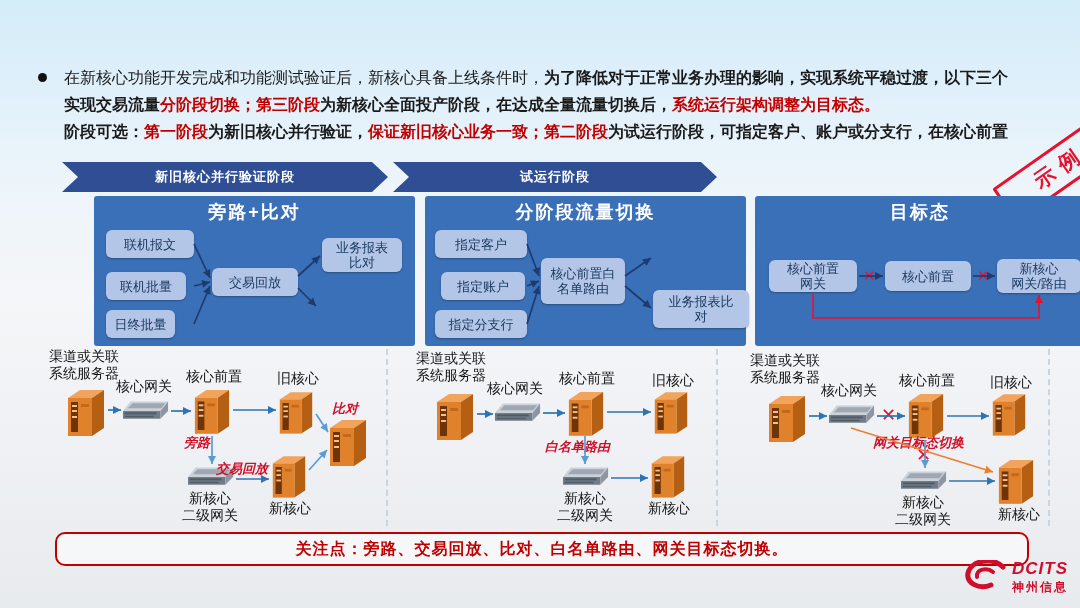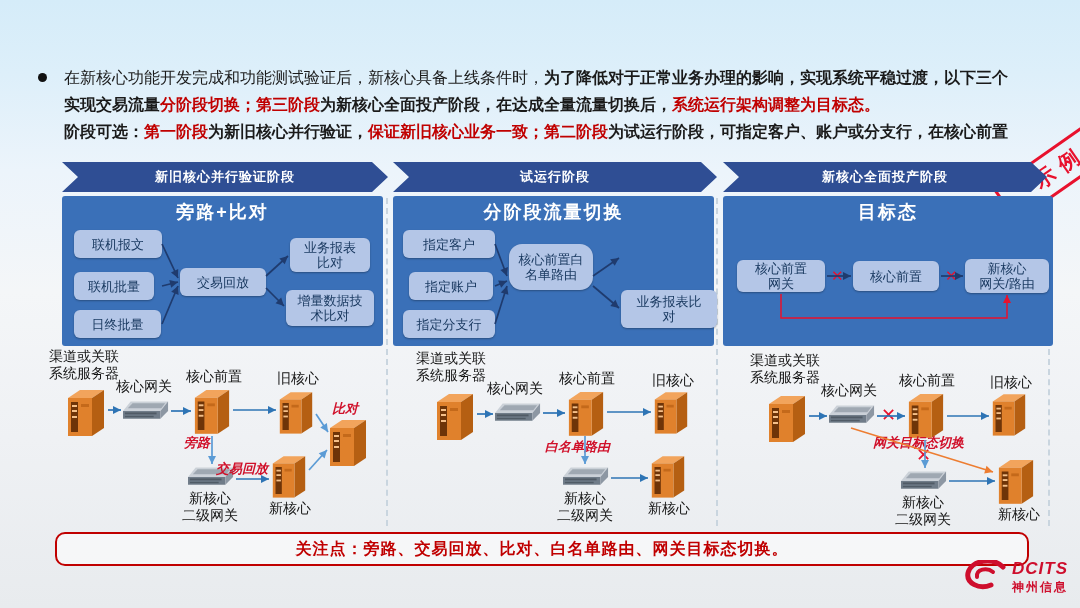--- a/index.html
+++ b/index.html
@@ -9,21 +9,21 @@
   .title{position:absolute;left:36px;top:10px;font-size:26px;font-weight:bold;color:#2e75b6;letter-spacing:1px;white-space:nowrap;}
   .intro{position:absolute;left:64px;top:64px;}
   .iline{font-size:16px;line-height:27px;white-space:nowrap;color:#1a1a1a;}
   .b{font-weight:bold;color:#1a1a1a;}
   .n{font-weight:normal;color:#1a1a1a;}
   .r{font-weight:bold;color:#c00000;}
   .bullet-dot{position:absolute;left:-26px;top:9px;width:9px;height:9px;border-radius:50%;background:#111;}
   .chev{position:absolute;top:162px;height:30px;background:#2f4e94;color:#fff;font-weight:bold;font-size:13px;
     text-align:center;line-height:30px;letter-spacing:1px;
     clip-path:polygon(16px 50%,0 0,calc(100% - 16px) 0,100% 50%,calc(100% - 16px) 100%,0 100%);}
-  .panel{position:absolute;top:196px;height:150px;background:#3a70b8;border-radius:3px;}
+  .panel{position:absolute;top:196px;height:150px;background:#3a70b8;border-radius:3px;margin-left:32px;}
   .ptitle{position:absolute;top:4px;left:0;right:0;text-align:center;color:#fff;font-size:18px;font-weight:bold;letter-spacing:2px;}
   .pbox{position:absolute;background:#b4c6e7;border-radius:6px;color:#17375e;font-size:13px;font-weight:normal;
     display:flex;align-items:center;justify-content:center;text-align:center;white-space:pre-line;line-height:15px;
     box-shadow:0 1px 2px rgba(0,0,0,.3);}
   .psvg,.dsvg{position:absolute;left:0;top:0;pointer-events:none;}
   .vline{position:absolute;top:198px;height:328px;border-left:2px dashed #c9d5df;}
   .diagram{position:absolute;top:348px;height:182px;}
   .dicon{position:absolute;}
   .dlabel{position:absolute;font-size:14px;color:#141414;text-align:center;white-space:pre-line;line-height:17px;}
   .rlabel{position:absolute;font-size:13px;color:#d0102a;font-weight:bold;font-style:italic;white-space:nowrap;}
@@ -74,56 +74,53 @@
     <div class="iline"><span class="b">实现交易流量</span><span class="r">分阶段切换；</span><span class="r">第三阶段</span><span class="b">为新核心全面投产阶段，在达成全量流量切换后，</span><span class="r">系统运行架构调整为目标态。</span></div>
     <div class="iline"><span class="b">阶段可选：</span><span class="r">第一阶段</span><span class="b">为新旧核心并行验证，</span><span class="r">保证新旧核心业务一致；</span><span class="r">第二阶段</span><span class="b">为试运行阶段，可指定客户、账户或分支行，在核心前置</span></div>
   </div>
 
   <div class="stamp">
       <span>示例</span>
     </div>
 
   <div class="chev" style="left:62px;width:326px;">新旧核心并行验证阶段</div>
   <div class="chev" style="left:393px;width:324px;">试运行阶段</div>
-  <div class="chev" style="left:723px;width:324px;">新核心全面投产阶段</div>
 
   <div class="vline" style="left:386px;"></div>
   <div class="vline" style="left:716px;"></div>
   <div class="vline" style="left:1048px;"></div>
 
   <div class="panel" style="left:62px;width:321px;">
     <div class="ptitle">旁路+比对</div>
     <div class="pbox" style="left:12px;top:34px;width:88px;height:28px;">联机报文</div>
     <div class="pbox" style="left:12px;top:76px;width:80px;height:28px;">联机批量</div>
-    <div class="pbox" style="left:12px;top:114px;width:87px;height:28px;">日终批量</div>
+    <div class="pbox" style="left:12px;top:114px;width:69px;height:28px;">日终批量</div>
     <div class="pbox" style="left:118px;top:72px;width:86px;height:28px;">交易回放</div>
     <div class="pbox" style="left:228px;top:42px;width:80px;height:34px;">业务报表
 比对</div>
-    <div class="pbox" style="left:224px;top:94px;width:88px;height:36px;">增量数据技
-术比对</div>
     <svg class="psvg" id="psvg1" width="321" height="150">
         <path d="M100,48 L116,82" fill="none" stroke="#1f3b6e" stroke-width="1.7"></path>
         <polygon points="-8,-4 0,0 -8,4" fill="#1f3b6e" transform="translate(116,82) rotate(64.79887635452492)"></polygon>
         <path d="M100,90 L116,86" fill="none" stroke="#1f3b6e" stroke-width="1.7"></path>
         <polygon points="-8,-4 0,0 -8,4" fill="#1f3b6e" transform="translate(116,86) rotate(-14.036243467926477)"></polygon>
         <path d="M100,128 L116,90" fill="none" stroke="#1f3b6e" stroke-width="1.7"></path>
         <polygon points="-8,-4 0,0 -8,4" fill="#1f3b6e" transform="translate(116,90) rotate(-67.16634582208245)"></polygon>
         <path d="M204,80 L226,60" fill="none" stroke="#1f3b6e" stroke-width="1.7"></path>
         <polygon points="-8,-4 0,0 -8,4" fill="#1f3b6e" transform="translate(226,60) rotate(-42.27368900609373)"></polygon>
         <path d="M204,92 L222,110" fill="none" stroke="#1f3b6e" stroke-width="1.7"></path>
         <polygon points="-8,-4 0,0 -8,4" fill="#1f3b6e" transform="translate(222,110) rotate(45)"></polygon>
       </svg>
   </div>
 
   <div class="panel" style="left:393px;width:321px;">
     <div class="ptitle">分阶段流量切换</div>
     <div class="pbox" style="left:10px;top:34px;width:92px;height:28px;">指定客户</div>
     <div class="pbox" style="left:16px;top:76px;width:84px;height:28px;">指定账户</div>
     <div class="pbox" style="left:10px;top:114px;width:92px;height:28px;">指定分支行</div>
-    <div class="pbox" style="left:116px;top:48px;width:84px;height:46px;border-radius:13px;">核心前置白
+    <div class="pbox" style="left:116px;top:62px;width:84px;height:46px;">核心前置白
 名单路由</div>
     <div class="pbox" style="left:228px;top:94px;width:96px;height:38px;">业务报表比
 对</div>
     <svg class="psvg" id="psvg2" width="321" height="150">
         <path d="M102,48 L114,80" fill="none" stroke="#1f3b6e" stroke-width="1.7"></path>
         <polygon points="-8,-4 0,0 -8,4" fill="#1f3b6e" transform="translate(114,80) rotate(69.44395478041653)"></polygon>
         <path d="M102,90 L114,85" fill="none" stroke="#1f3b6e" stroke-width="1.7"></path>
         <polygon points="-8,-4 0,0 -8,4" fill="#1f3b6e" transform="translate(114,85) rotate(-22.619864948040426)"></polygon>
         <path d="M102,128 L114,90" fill="none" stroke="#1f3b6e" stroke-width="1.7"></path>
         <polygon points="-8,-4 0,0 -8,4" fill="#1f3b6e" transform="translate(114,90) rotate(-72.47443162627714)"></polygon>

